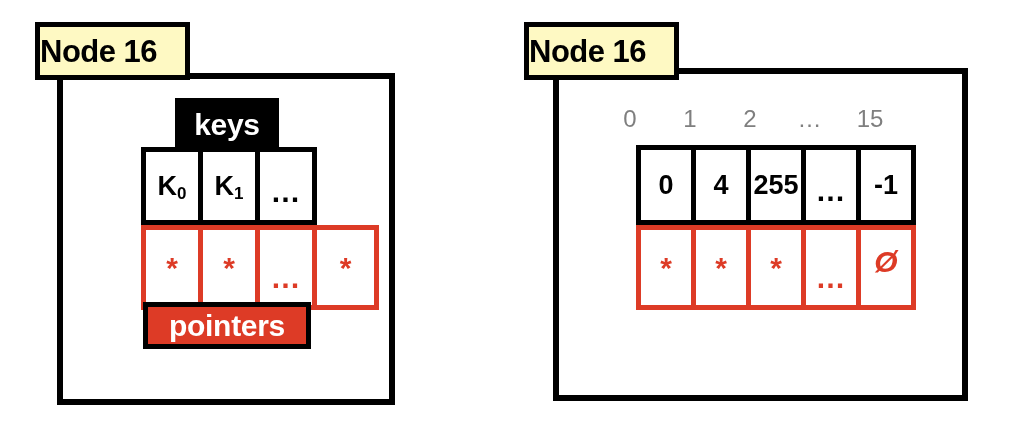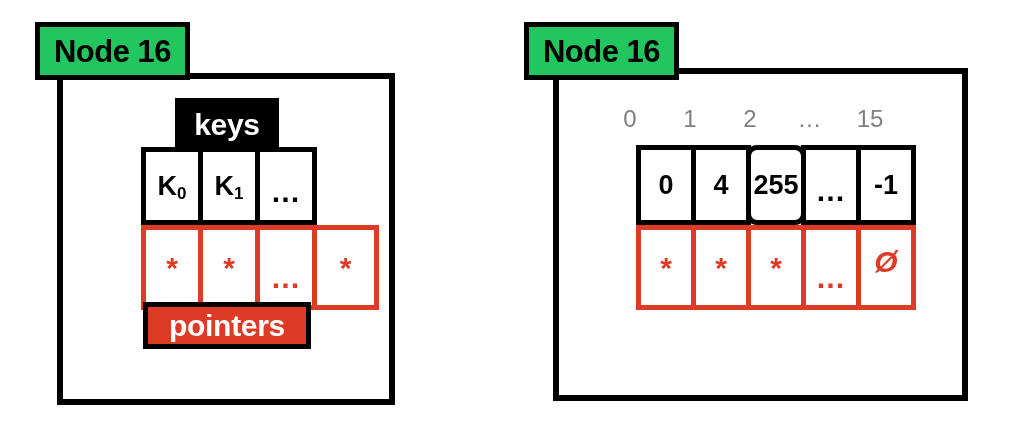--- a/index.html
+++ b/index.html
@@ -25,24 +25,23 @@
     box-sizing: border-box;
     border: 6px solid #000000;
     background: transparent;
   }
 
   
   .node-chip {
     position: absolute;
     box-sizing: border-box;
     border: 5px solid #000000;
-    background: #22c55e;
-    display: flex;
-    align-items: center;
-    justify-content: center;
+    background: #fef9c3;
+    display: flex;
+    align-items: center;
     z-index: 6;
   }
   .node-chip-label {
     font-size: 31px;
     font-weight: 700;
     color: #000000;
     letter-spacing: -0.5px;
     line-height: 1;
     white-space: nowrap;
   }
@@ -221,21 +220,21 @@
     <div class="index-item" style="width:60px; height:26px;">15</div>
   </div>
 
   <div class="cell-row" style="left:600px; top:145px;">
     <div class="cell keys-cell" style="width:60px; height:80px;">
       <span class="cell-text">0</span>
     </div>
     <div class="cell keys-cell" style="width:60px; height:80px;">
       <span class="cell-text">4</span>
     </div>
-    <div class="cell keys-cell" style="width:60px; height:80px;border-radius:11px;">
+    <div class="cell keys-cell" style="width:60px; height:80px;">
       <span class="cell-text">255</span>
     </div>
     <div class="cell keys-cell" style="width:60px; height:80px;">
       <span class="cell-text ellipsis">…</span>
     </div>
     <div class="cell keys-cell" style="width:60px; height:80px;">
       <span class="cell-text">-1</span>
     </div>
   </div>
 

